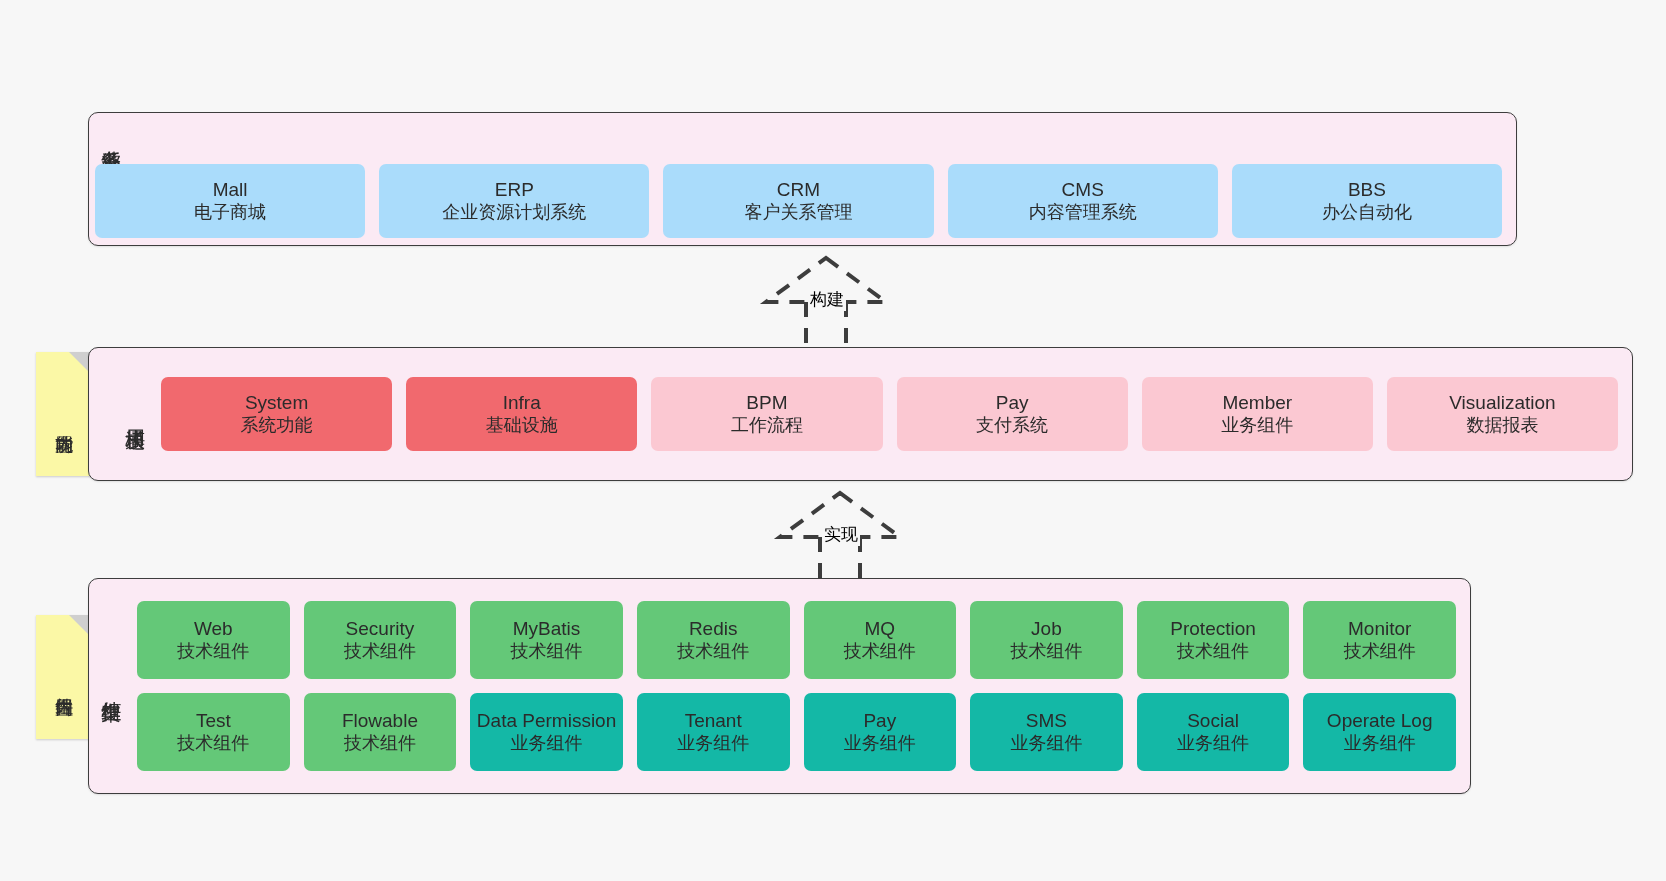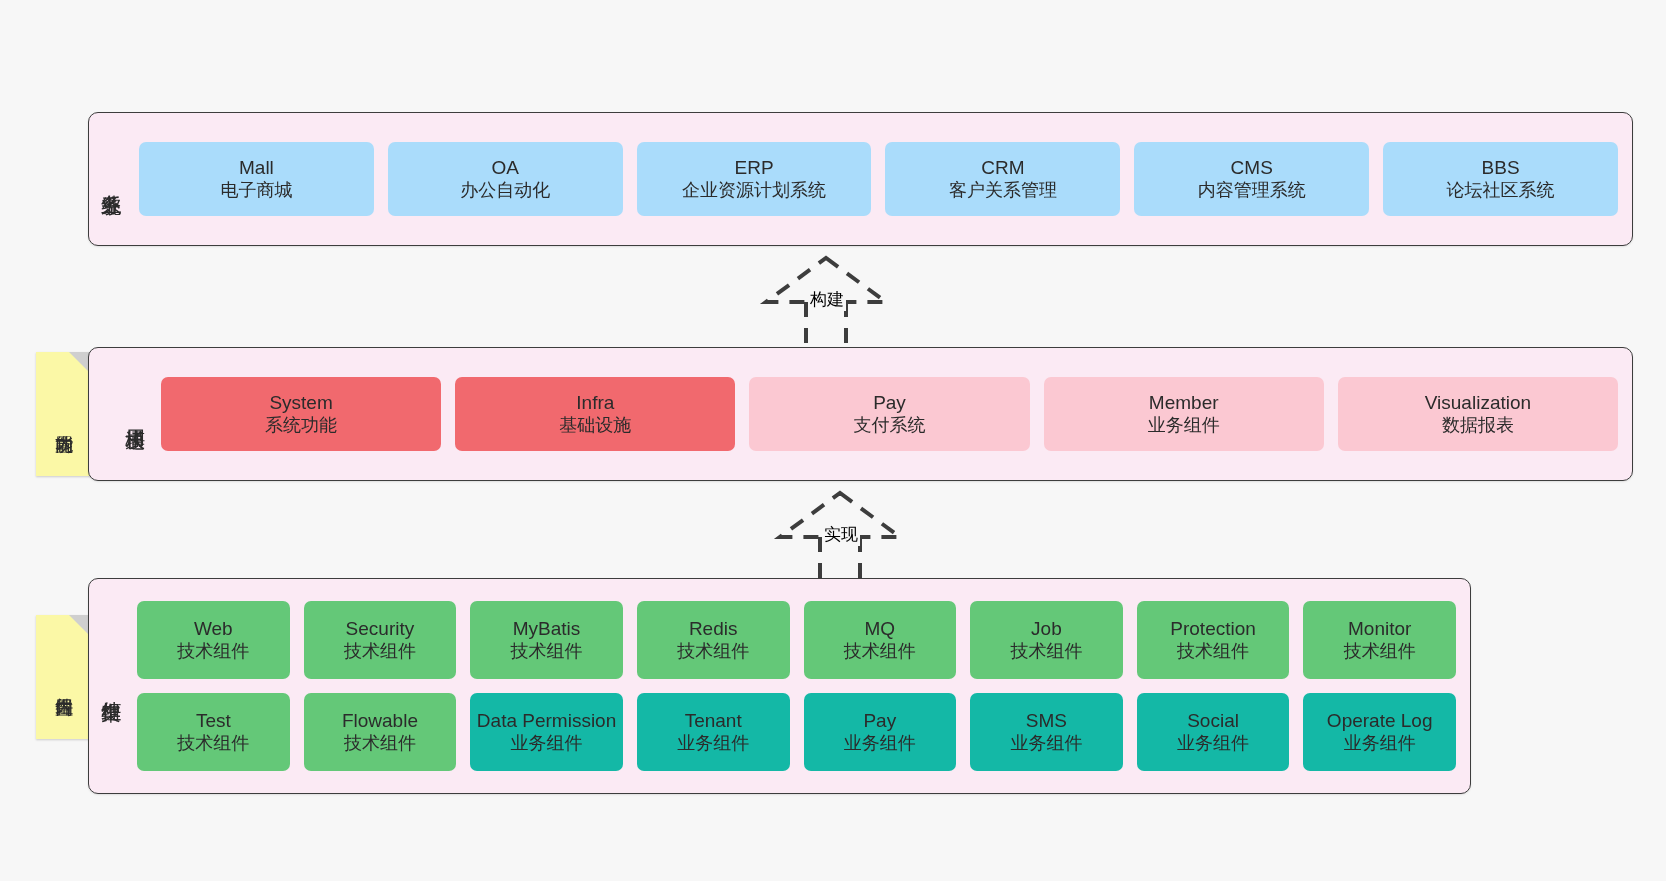--- a/index.html
+++ b/index.html
@@ -75,21 +75,21 @@
   .card .t1 { font-size: 19px; }
   .card .t2 { font-size: 18px; }
 
   .c-blue        { background: #aadcfb; }
   .c-red         { background: #f1696e; }
   .c-pink        { background: #fbc8d2; }
   .c-green       { background: #64c878; }
   .c-greenlight  { background: #14b8a6; }
 
   
-  #layer-business { left: 88px;  top: 112px; width: 1545px; height: 134px; }
+  #layer-business { left: 88px;  top: 112px; width: 1429px; height: 134px; flex-direction: column; }
   #layer-common   { left: 88px;  top: 347px; width: 1545px; height: 134px; padding-left: 24px; }
   #layer-framework{ left: 88px;  top: 578px; width: 1383px; height: 216px; }
 
   #layer-business  .layer-body { padding-left: 6px; }
   #layer-business  .card,
   #layer-common    .card { height: 74px; }
   #layer-framework .card { height: 78px; }
 
   
   .sticky {
@@ -142,38 +142,34 @@
 
 <div class="layer" id="layer-business">
   <div class="layer-title">业务系统</div>
   <div class="layer-body">
     <div class="row">
       <div class="card c-blue">
         <span class="t1">Mall</span>
         <span class="t2">电子商城</span>
       </div>
       <div class="card c-blue">
-        <span class="t1">OA</span>
-        <span class="t2">办公自动化</span>
-      </div>
-      <div class="card c-blue">
         <span class="t1">ERP</span>
         <span class="t2">企业资源计划系统</span>
       </div>
       <div class="card c-blue">
         <span class="t1">CRM</span>
         <span class="t2">客户关系管理</span>
       </div>
       <div class="card c-blue">
         <span class="t1">CMS</span>
         <span class="t2">内容管理系统</span>
       </div>
       <div class="card c-blue">
         <span class="t1">BBS</span>
-        <span class="t2">论坛社区系统</span>
+        <span class="t2">办公自动化</span>
       </div>
     </div>
   </div>
 </div>
 
 <div class="arrow" id="arrow-build">
   <svg width="160" height="95" viewBox="0 0 160 95">
     <path d="M80 6 L140 50 L20 50 Z" fill="none" stroke="#3d3d3d" stroke-width="4" stroke-dasharray="15 11" stroke-linecap="butt"></path>
     <path d="M60 50 L60 95 M100 50 L100 95" fill="none" stroke="#3d3d3d" stroke-width="4" stroke-dasharray="15 11"></path>
   </svg>
@@ -191,20 +187,24 @@
     <div class="row">
       <div class="card c-red">
         <span class="t1">System</span>
         <span class="t2">系统功能</span>
       </div>
       <div class="card c-red">
         <span class="t1">Infra</span>
         <span class="t2">基础设施</span>
       </div>
       <div class="card c-pink">
+        <span class="t1">BPM</span>
+        <span class="t2">工作流程</span>
+      </div>
+      <div class="card c-pink">
         <span class="t1">Pay</span>
         <span class="t2">支付系统</span>
       </div>
       <div class="card c-pink">
         <span class="t1">Member</span>
         <span class="t2">业务组件</span>
       </div>
       <div class="card c-pink">
         <span class="t1">Visualization</span>
         <span class="t2">数据报表</span>

